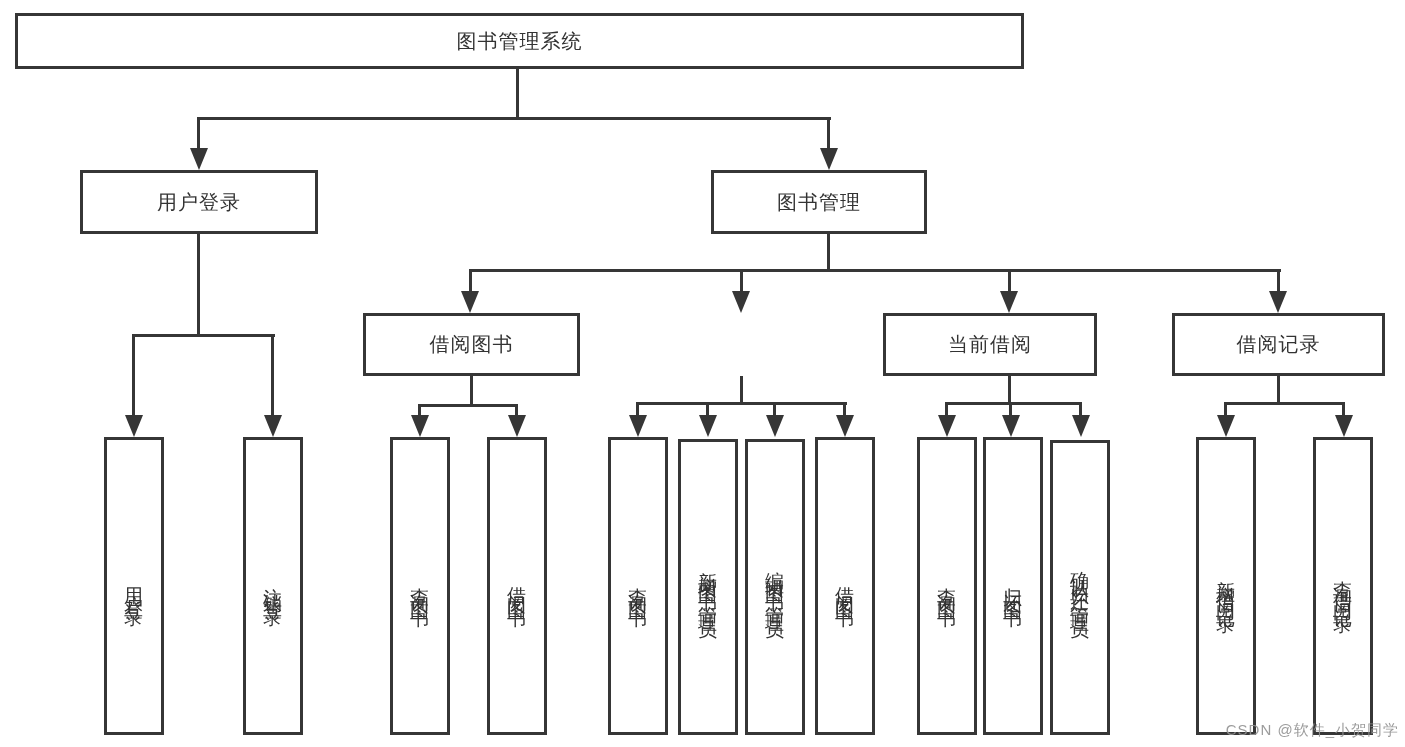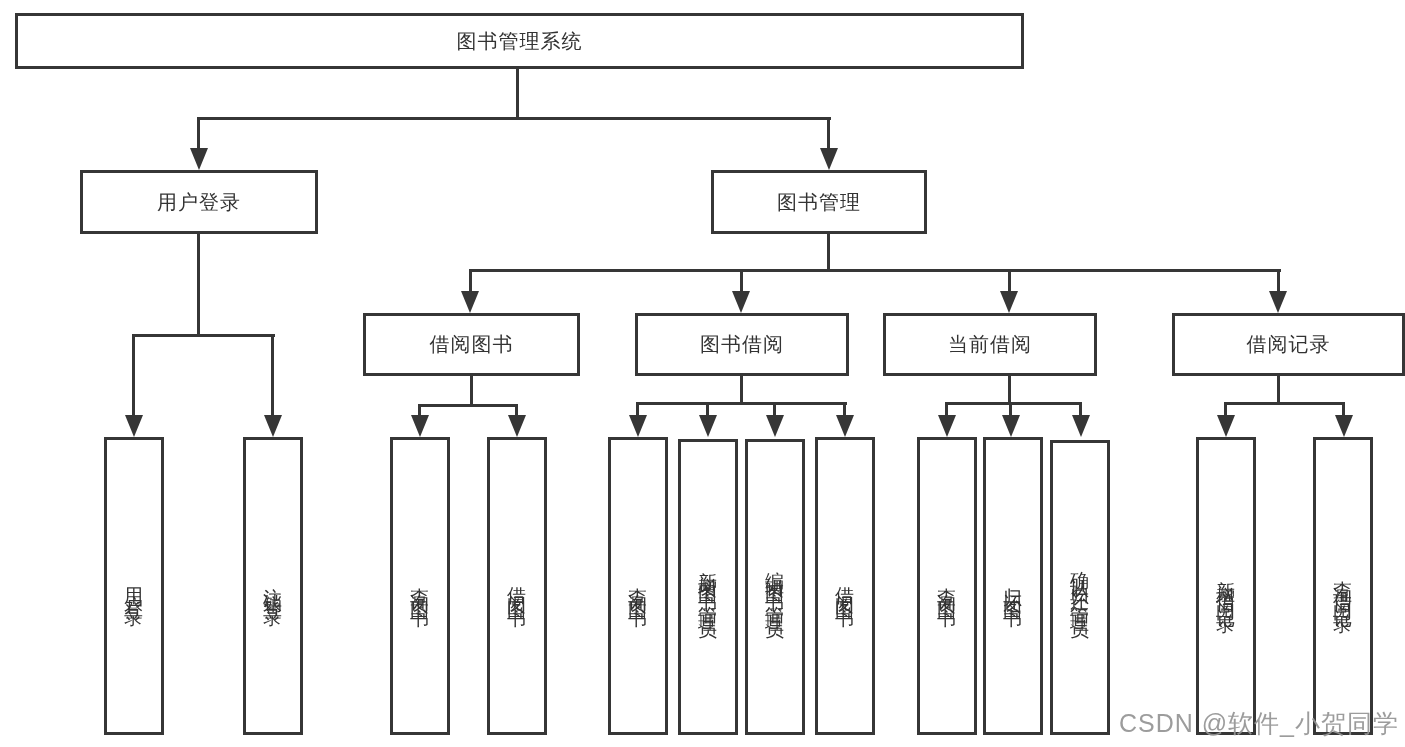--- a/index.html
+++ b/index.html
@@ -39,21 +39,21 @@
     width: 0; height: 0;
     border-left: 9px solid transparent;
     border-right: 9px solid transparent;
     border-top: 22px solid #363636;
     z-index: 1;
   }
   .watermark {
     position: absolute;
     right: 6px;
     bottom: 7px;
-    font-size: 25px;
+    font-size: 15px;
     color: rgba(148,148,148,0.92);
     letter-spacing: 1px;
     z-index: 5;
   }
 </style>
 </head>
 <body>
 
 <div class="stage">
 
@@ -89,27 +89,24 @@
   <div class="vl" style="left:1008px;top:269px;height:22px;"></div>
   <div class="vl" style="left:1277px;top:269px;height:22px;"></div>
   <div class="arrow" style="left:461px;top:291px;"></div>
   <div class="arrow" style="left:732px;top:291px;"></div>
   <div class="arrow" style="left:1000px;top:291px;"></div>
   <div class="arrow" style="left:1269px;top:291px;"></div>
 
   <div class="box" style="left:363px;top:313px;width:217px;height:63px;">
     <span>借阅图书</span>
   </div>
-  <div class="box" style="left:635px;top:313px;width:214px;height:63px;">
-    <span>图书借阅</span>
-  </div>
   <div class="box" style="left:883px;top:313px;width:214px;height:63px;">
     <span>当前借阅</span>
   </div>
-  <div class="box" style="left:1172px;top:313px;width:233px;height:63px;">
+  <div class="box" style="left:1172px;top:313px;width:213px;height:63px;">
     <span>借阅记录</span>
   </div>
 
   <div class="vl" style="left:470px;top:376px;height:30px;"></div>
   <div class="hl" style="left:418px;top:404px;width:100px;"></div>
   <div class="vl" style="left:418px;top:404px;height:13px;"></div>
   <div class="vl" style="left:515px;top:404px;height:13px;"></div>
   <div class="arrow" style="left:411px;top:415px;"></div>
   <div class="arrow" style="left:508px;top:415px;"></div>
 

